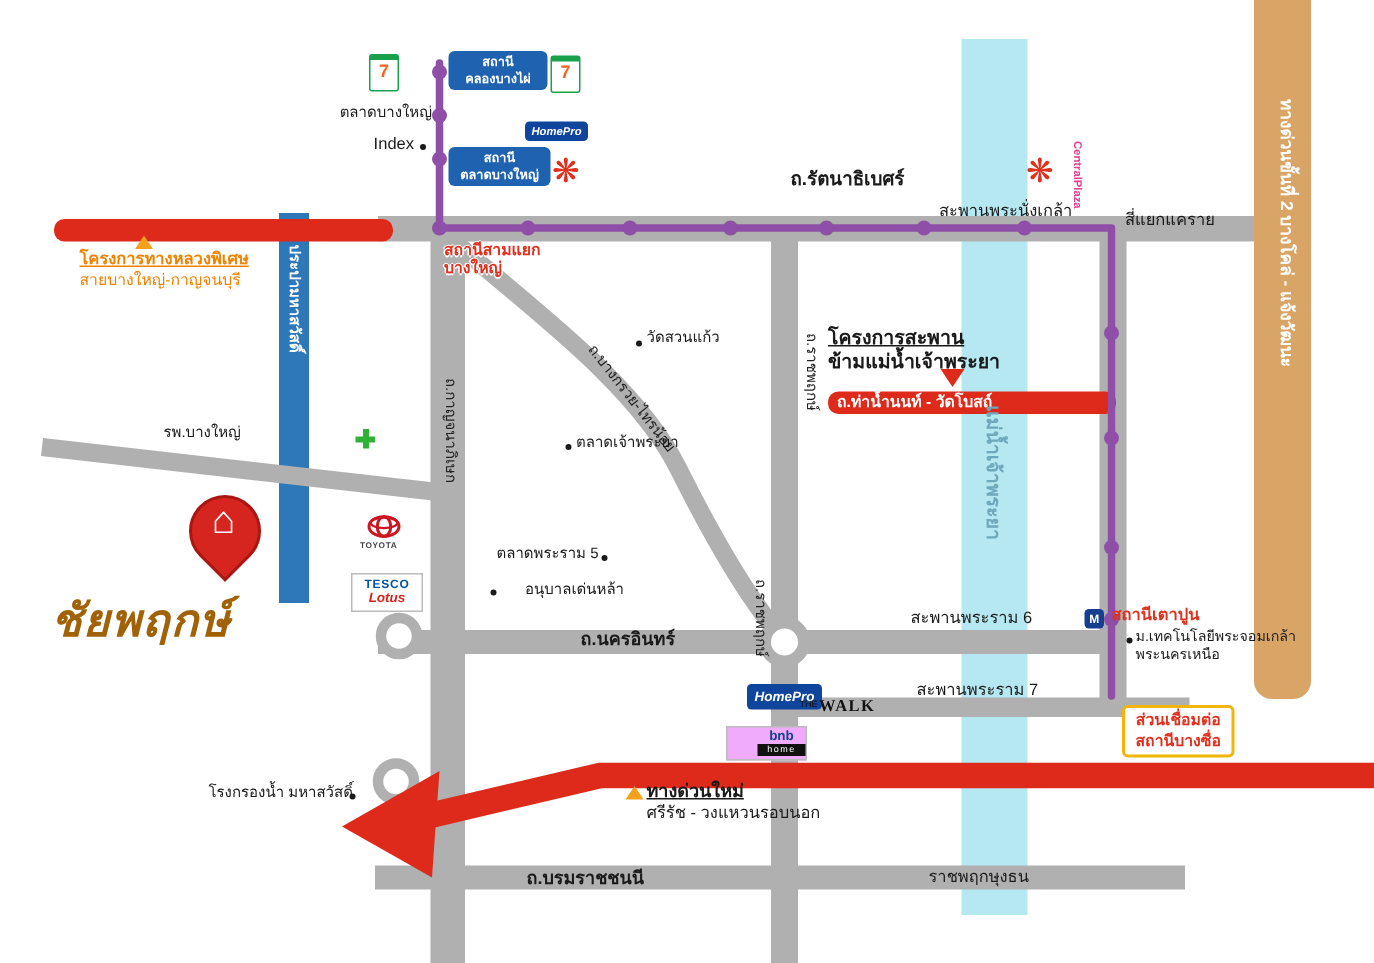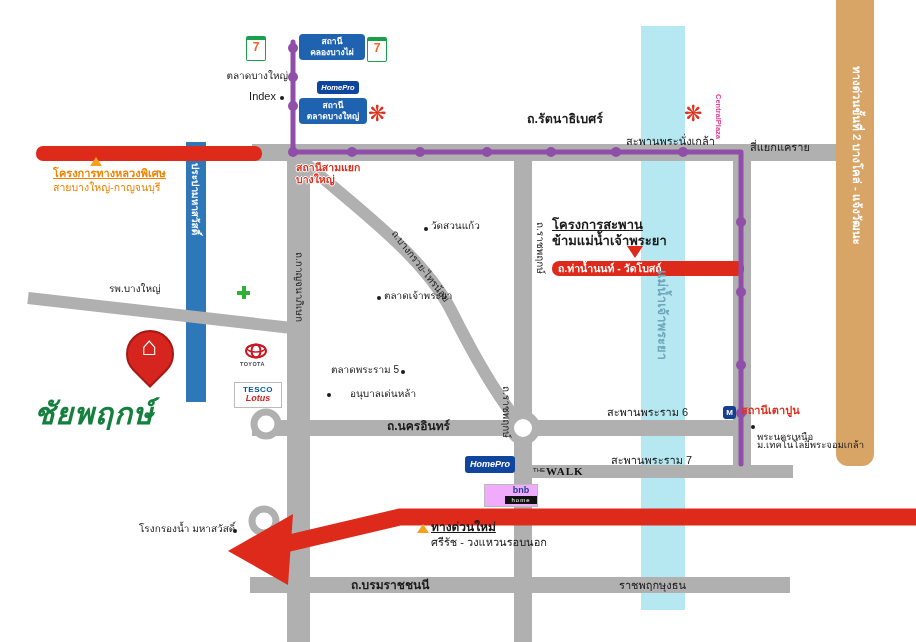--- a/index.html
+++ b/index.html
@@ -14,31 +14,31 @@
   .halo{text-shadow:-1px 0 #fff,1px 0 #fff,0 -1px #fff,0 1px #fff;}
   .v{transform-origin:0 0;transform:rotate(90deg);}
   .stbox{position:absolute;background:#1f63b0;color:#fff;border-radius:4px;text-align:center;
          font-size:8.5px;font-weight:bold;padding:2px 3px;line-height:1.3;}
   .dot{position:absolute;width:4px;height:4px;border-radius:50%;background:#1a1a1a;}
   .tri-up{position:absolute;width:0;height:0;border-left:6px solid transparent;border-right:6px solid transparent;border-bottom:9px solid #f5a11c;}
   .tri-down{position:absolute;width:0;height:0;border-left:8px solid transparent;border-right:8px solid transparent;border-top:12px solid #dd2a1b;}
   .namebox{position:absolute;background:#fff;border:1px solid #8a8a8a;border-radius:9px;font-size:9.5px;padding:2px 7px;color:#111;white-space:nowrap;}
   .seven{position:absolute;width:18px;height:20px;background:#fff;border:1px solid #1aa04b;border-top:4px solid #1aa04b;border-radius:2px;
          text-align:center;font-weight:bold;font-size:12px;color:#f26522;line-height:15px;}
-  .hp{position:absolute;background:#10459e;color:#fff;border-radius:3px;text-align:center;font-weight:bold;font-style:italic;}
+  .hp{position:absolute;background:#10459e;color:#fff;border-radius:3px;text-align:center;font-weight:bold;font-style:italic;margin-left:33px;}
   .flower{position:absolute;color:#e0301e;font-size:22px;line-height:1;}
   .cross{position:absolute;width:13px;height:13px;}
   .cross i{position:absolute;background:#2eb135;}
   .cross .h{left:0;top:4.5px;width:13px;height:4px;}
   .cross .vv{left:4.5px;top:0;width:4px;height:13px;}
   .pin{position:absolute;width:46px;height:46px;}
   .pin .drop{position:absolute;width:44px;height:44px;background:#d6251f;border-radius:50% 50% 50% 0;
              transform:rotate(-45deg);border:2px solid #a91712;}
   .pin .house{position:absolute;left:0;top:3px;width:46px;text-align:center;color:#fff;font-size:26px;line-height:1;}
-  .brand{position:absolute;font-weight:bold;font-style:italic;color:#15803d;font-size:30px;letter-spacing:1px;}
+  .brand{position:absolute;font-weight:bold;font-style:italic;color:#a16207;font-size:30px;letter-spacing:1px;}
   .mrticon{position:absolute;width:13px;height:13px;background:#173f8f;color:#fff;border-radius:3px;font-size:8px;font-weight:bold;text-align:center;line-height:13px;}
   .linkbox{position:absolute;background:#fff;border:2px solid #f2b50c;border-radius:4px;color:#e0301e;font-weight:bold;
            font-size:10.5px;text-align:center;padding:2px 7px;line-height:1.3;white-space:nowrap;}
   .tesco{position:absolute;width:46px;height:24px;background:#fff;border:1px solid #bbb;text-align:center;line-height:1;}
   .tesco .t1{color:#00539f;font-weight:bold;font-size:8px;letter-spacing:.5px;display:block;margin-top:3px;}
   .tesco .t2{color:#d6251f;font-style:italic;font-weight:bold;font-size:9px;display:block;}
   .bnb{position:absolute;width:32px;height:21px;background:#f0abfc;border:1px solid #bbb;text-align:center;padding-left:20px;}
   .bnb .b1{color:#1b3f94;font-weight:bold;font-size:9px;display:block;line-height:11px;}
   .bnb .b2{background:#111;color:#fff;font-size:6px;display:block;line-height:8px;letter-spacing:1px;}
   .walk{position:absolute;color:#111;}
@@ -192,22 +192,26 @@
     <span class="b1">bnb</span>
     <span class="b2">home</span>
   </div>
   <div class="walk" style="left:533px;top:461px;">
     <span class="w1">THE</span><span class="w2">WALK</span>
   </div>
 
   <div class="mrticon" style="left:723px;top:406px;">M</div>
   <div class="lbl b red" style="left:741px;top:404px;">สถานีเตาปูน</div>
   <div class="dot" style="left:751px;top:425px;"></div>
-  <div class="lbl xs" style="left:757px;top:420px;margin-top:20px;">ม.เทคโนโลยีพระจอมเกล้า</div>
+  <div class="lbl xs" style="left:757px;top:420px;">ม.เทคโนโลยีพระจอมเกล้า</div>
   <div class="lbl xs" style="left:757px;top:432px;">พระนครเหนือ</div>
+  <div class="linkbox" style="left:748px;top:470px;">
+    <span>ส่วนเชื่อมต่อ</span><br>
+    <span>สถานีบางซื่อ</span>
+  </div>
 
   <div class="tri-up" style="left:417px;top:524px;"></div>
   <div class="lbl b u" style="left:431px;top:521px;font-size:12px;">ทางด่วนใหม่</div>
   <div class="lbl" style="left:431px;top:536px;">ศรีรัช - วงแหวนรอบนอก</div>
 
   <div class="lbl sm" style="left:139px;top:523px;">โรงกรองน้ำ มหาสวัสดิ์</div>
   <div class="dot" style="left:233px;top:529px;"></div>
 
   <div class="lbl b" style="left:351px;top:579px;font-size:12px;">ถ.บรมราชชนนี</div>
   <div class="lbl" style="left:619px;top:579px;">ราชพฤกษุงธน</div>

